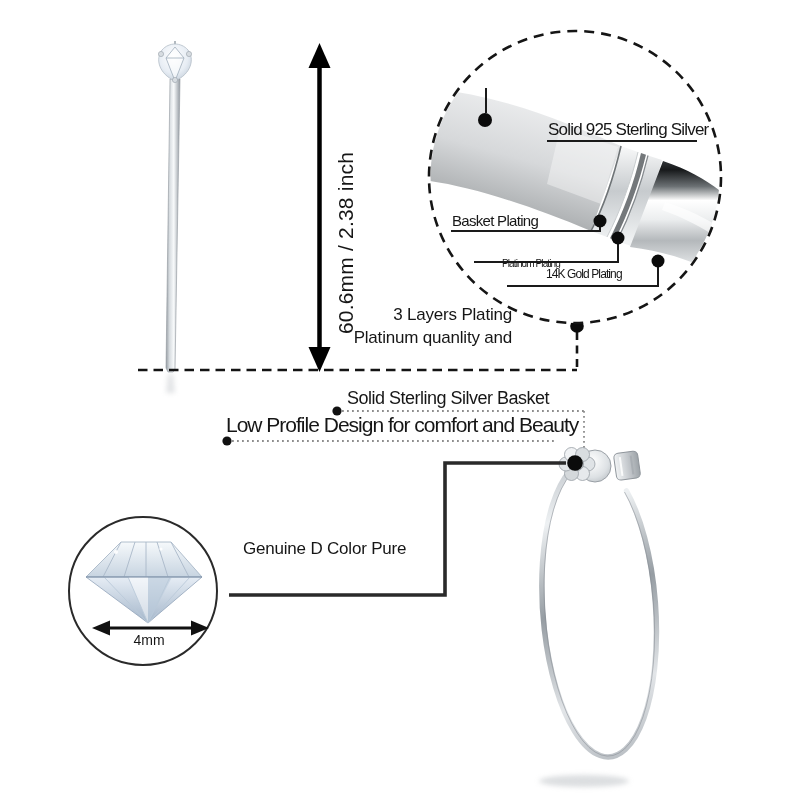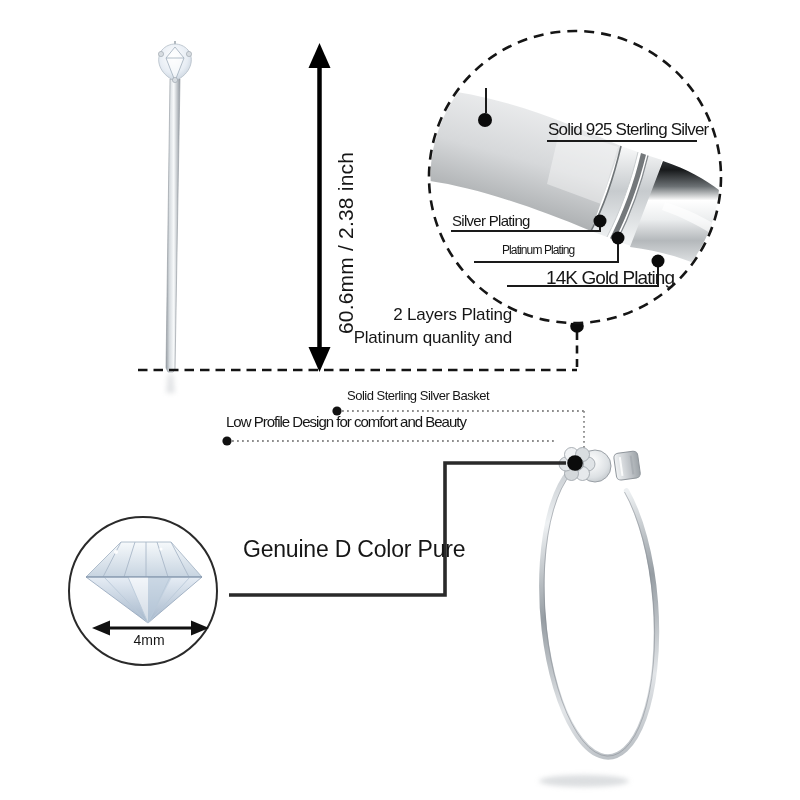--- a/index.html
+++ b/index.html
@@ -6,28 +6,28 @@
   #stage{position:relative;width:800px;height:800px;background:#ffffff;overflow:hidden;
          font-family:"Liberation Sans",sans-serif;color:#161616;}
   #art{position:absolute;left:0;top:0;}
   .lbl{position:absolute;white-space:nowrap;color:#161616;}
   
   .size-label{left:346px;top:243px;transform:translate(-50%,-50%) rotate(-90deg);
               font-size:21px;letter-spacing:.2px;}
   
   .silver-label{left:548px;top:120px;font-size:17px;letter-spacing:-0.8px;}
   .rhodium-label{left:452px;top:212px;font-size:15px;letter-spacing:-0.7px;}
-  .platinum-label{left:502px;top:243px;font-size:12px;letter-spacing:-0.9px;}
-  .gold-label{left:546px;top:267px;font-size:19px;letter-spacing:-0.9px;}
+  .platinum-label{left:502px;top:258px;font-size:10px;letter-spacing:-0.9px;}
+  .gold-label{left:546px;top:267px;font-size:12px;letter-spacing:-0.9px;}
   
   .plating-note{right:288px;top:303px;text-align:right;font-size:17px;line-height:23px;
                 letter-spacing:-0.2px;}
-  .basket-label{left:347px;top:388px;font-size:13px;letter-spacing:-0.5px;}
-  .comfort-label{left:226px;top:413px;font-size:15px;letter-spacing:-1px;}
-  .stone-label{left:243px;top:538px;font-size:23px;line-height:22px;letter-spacing:-0.2px;}
+  .basket-label{left:347px;top:388px;font-size:18px;letter-spacing:-0.5px;}
+  .comfort-label{left:226px;top:413px;font-size:21px;letter-spacing:-1px;}
+  .stone-label{left:243px;top:538px;font-size:17px;line-height:22px;letter-spacing:-0.2px;}
   .stone-size-label{left:149px;top:632px;transform:translateX(-50%);font-size:14px;}
 </style>
 </head>
 <body>
 
 <div id="stage">
 
 <svg id="art" width="800" height="800" viewBox="0 0 800 800">
   <defs>
     <filter id="soft" x="-80%" y="-80%" width="260%" height="260%">
@@ -200,26 +200,26 @@
   <g fill="#111111">
     <line x1="107" y1="628" x2="194" y2="628" stroke="#111111" stroke-width="3"></line>
     <polygon points="92,628 110,620.5 110,635.5"></polygon>
     <polygon points="209,628 191,620.5 191,635.5"></polygon>
   </g>
 </svg>
 
   <div class="lbl size-label">60.6mm / 2.38 inch</div>
 
   <div class="lbl silver-label">Solid 925 Sterling Silver</div>
-  <div class="lbl rhodium-label">Silver Plating</div>
+  <div class="lbl rhodium-label">Basket Plating</div>
   <div class="lbl platinum-label">Platinum Plating</div>
   <div class="lbl gold-label">14K Gold Plating</div>
 
   <div class="lbl plating-note">
-    <div>2 Layers Plating</div>
+    <div>3 Layers Plating</div>
     <div>Platinum quanlity and</div>
   </div>
 
   <div class="lbl basket-label">Solid Sterling Silver Basket</div>
   <div class="lbl comfort-label">Low Profile Design for comfort and Beauty</div>
 
   <div class="lbl stone-label">
     <div>Genuine D Color Pure</div>
   </div>
 

